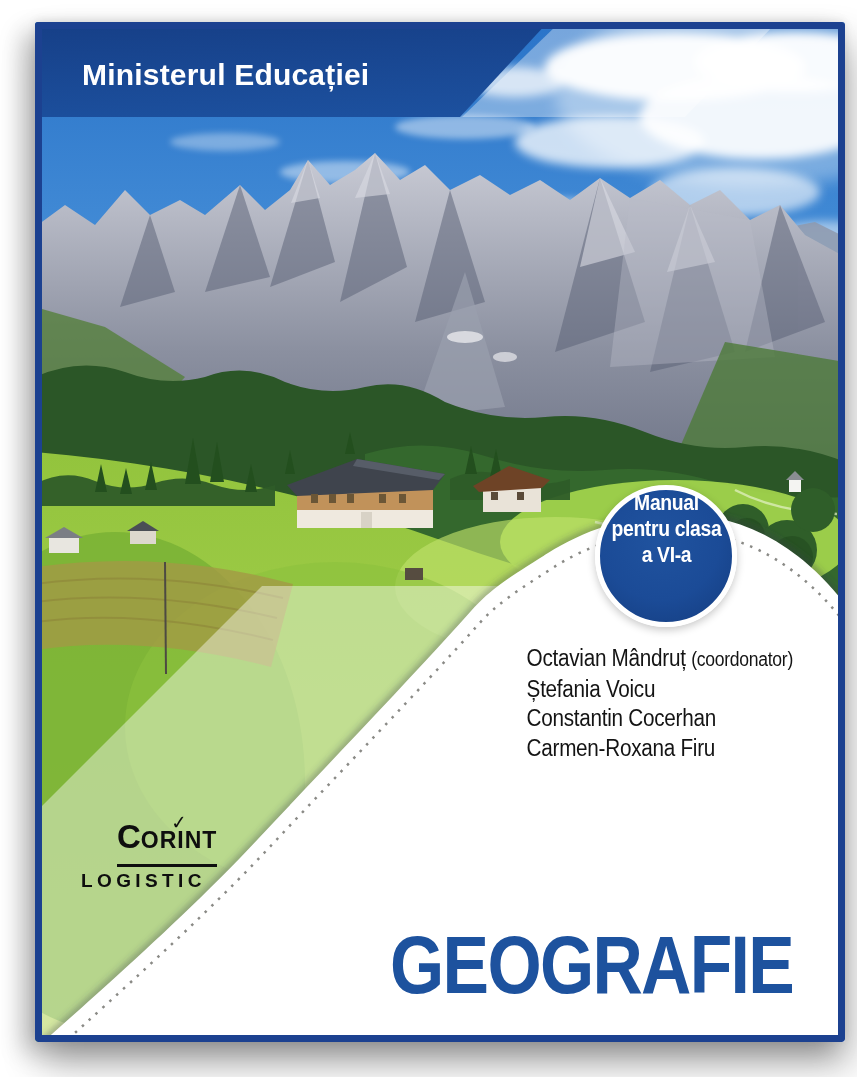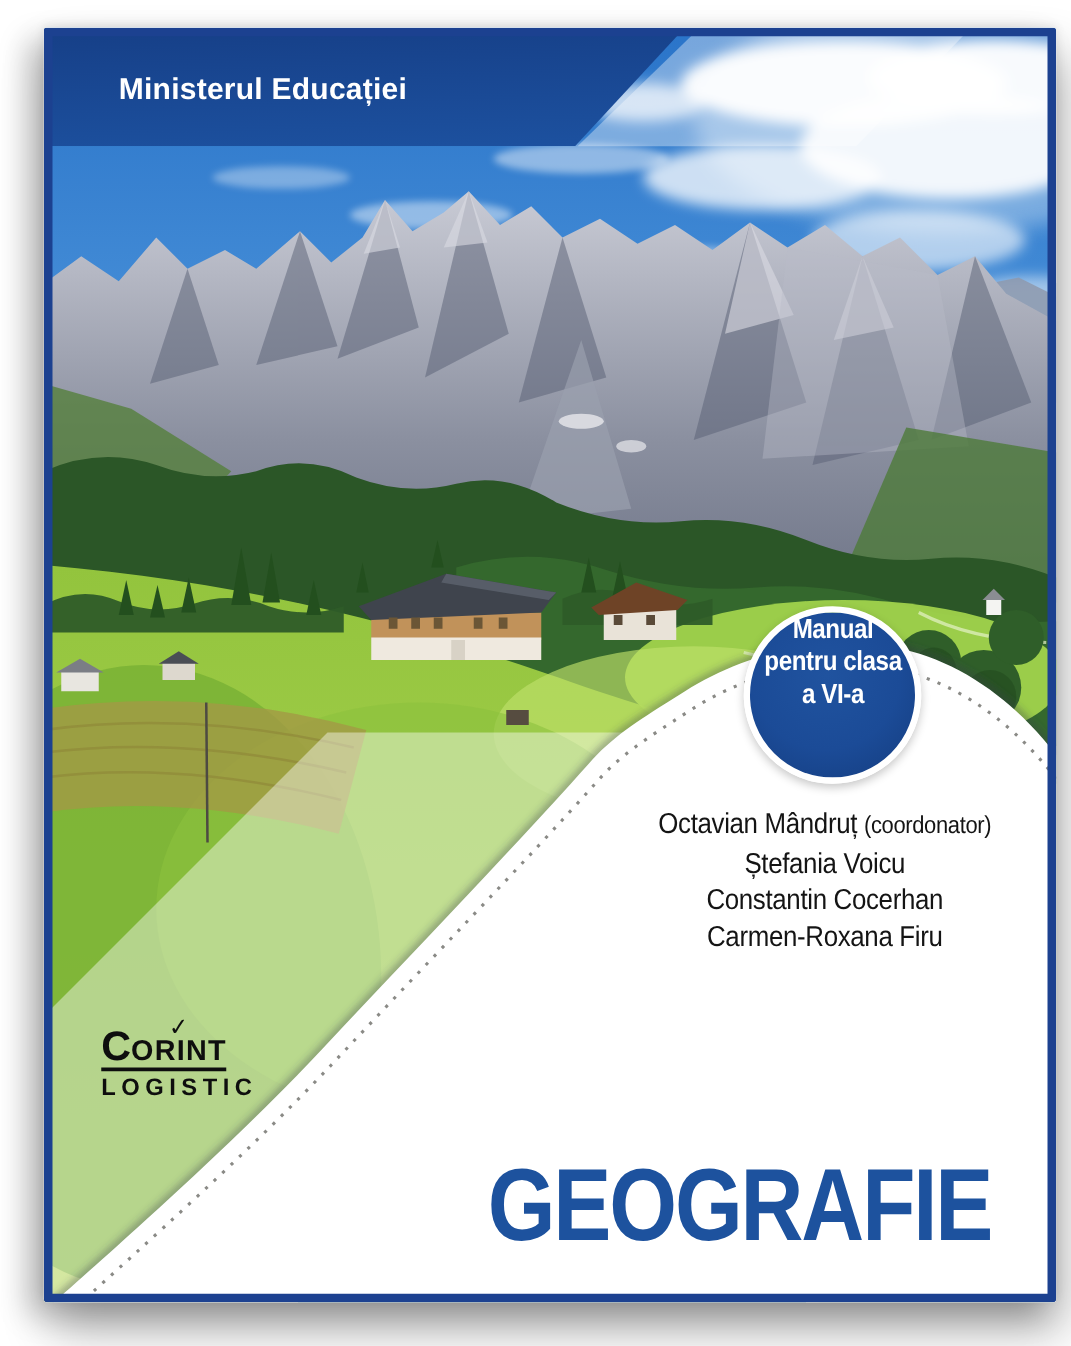--- a/index.html
+++ b/index.html
@@ -20,52 +20,52 @@
     position:absolute;inset:0;pointer-events:none;
     box-shadow:inset 0 0 0 7px #1c4190;border-radius:3px;
   }
   
   .banner{
     position:absolute;left:0;top:0;width:100%;height:95px;
     background:linear-gradient(178deg,#163f87 0%,#1a4a96 55%,#1d53a2 100%);
     clip-path:polygon(0 0,513px 0,425px 95px,0 95px);
   }
   .banner-label{
-    position:absolute;left:60px;top:36px;
-    color:#ffffff;font-size:24px;font-weight:bold;letter-spacing:.2px;
+    position:absolute;left:47px;top:36px;
+    color:#ffffff;font-size:30px;font-weight:bold;letter-spacing:.2px;
     white-space:nowrap;
   }
   
   .badge{
     position:absolute;left:560px;top:463px;width:142px;height:142px;
     box-sizing:border-box;border:5px solid #ffffff;border-radius:50%;
     background:radial-gradient(circle at 46% 38%,#20539f 0%,#1b4b97 55%,#143c7e 100%);
     display:flex;flex-direction:column;align-items:center;justify-content:flex-start;
     box-shadow:0 3px 8px rgba(0,0,0,.22);
   }
   .badge-text{
     transform:scaleX(.88);transform-origin:center;
     color:#fff;font-weight:bold;font-size:22px;line-height:26px;
     text-align:center;letter-spacing:-.4px;white-space:nowrap;
   }
   
   .authors{
-    position:absolute;right:52px;top:622px;text-align:center;
+    position:absolute;right:52px;top:622px;text-align:left;
     color:#141414;
   }
   .author-line{
     font-size:23px;line-height:29.5px;letter-spacing:-.3px;white-space:nowrap;
     transform:scaleX(.9);transform-origin:right center;
   }
   .author-line .role{font-size:19.5px;}
   
   .logo{position:absolute;left:46px;top:798px;color:#0e0e0e;}
   .logo-main{
-    display:inline-block;border-bottom:3.5px solid #0e0e0e;padding-bottom:1px;
-    font-weight:bold;line-height:1;white-space:nowrap;
+    display:inline-block;border-bottom:3.5px solid #0e0e0e;padding-bottom:11px;
+    font-weight:bold;line-height:1;white-space:nowrap;margin-left:36px;
   }
   .logo-c{font-size:33px;vertical-align:baseline;}
   .logo-rest{font-size:23px;letter-spacing:1px;}
   .i-wrap{position:relative;display:inline-block;}
   .check{
     position:absolute;top:-16px;left:-6px;font-size:19px;font-weight:bold;
     transform:rotate(-4deg);
   }
   .logo-sub{font-size:19px;font-weight:bold;letter-spacing:4.4px;margin-top:3px;}
   

